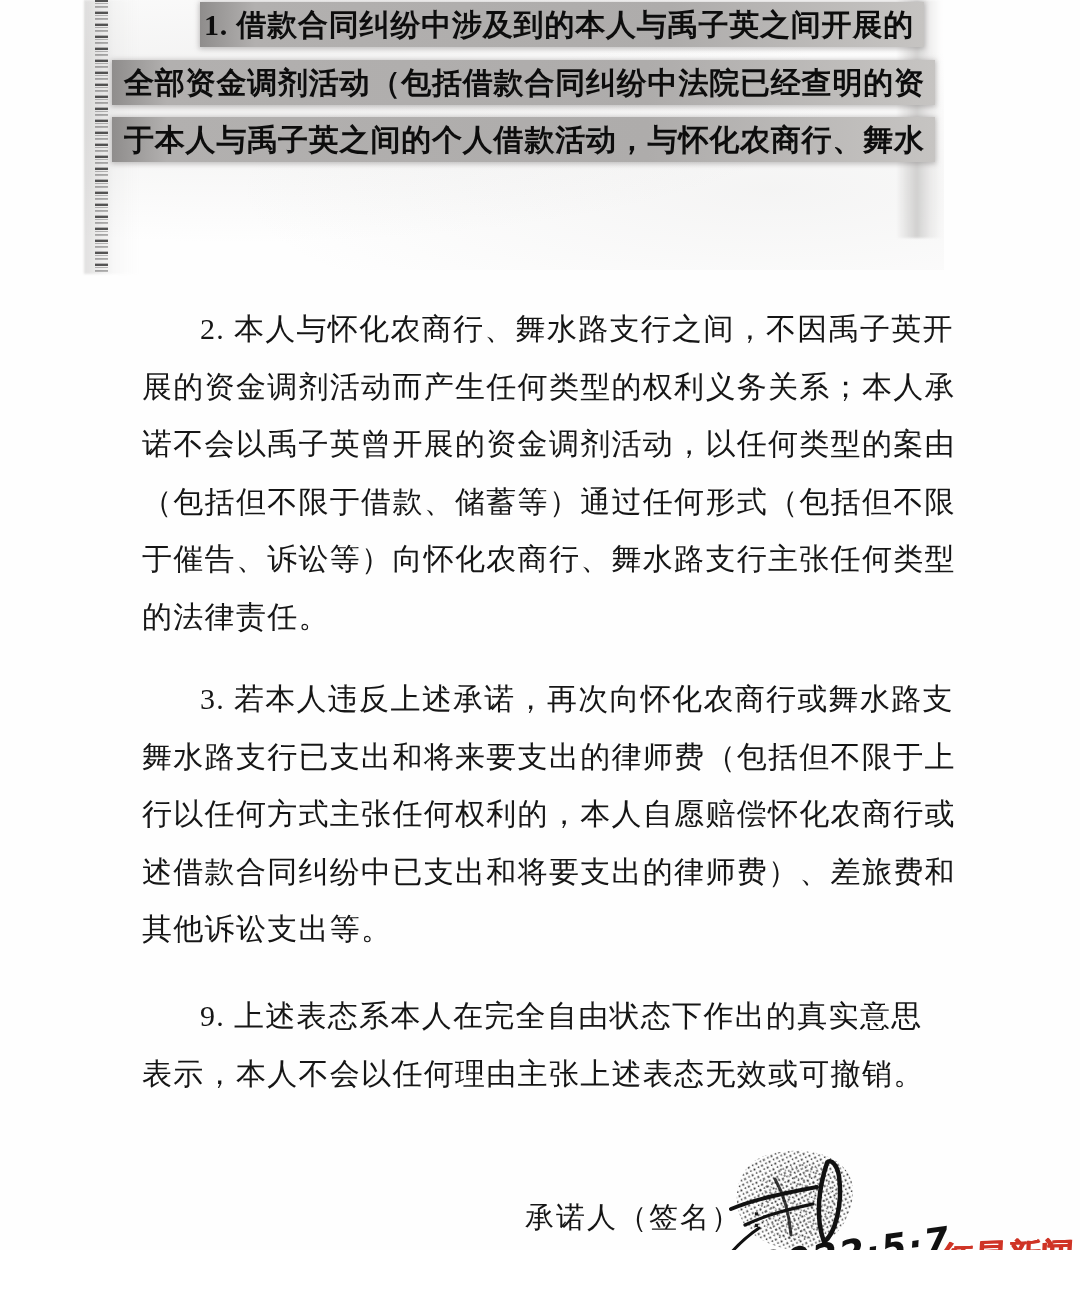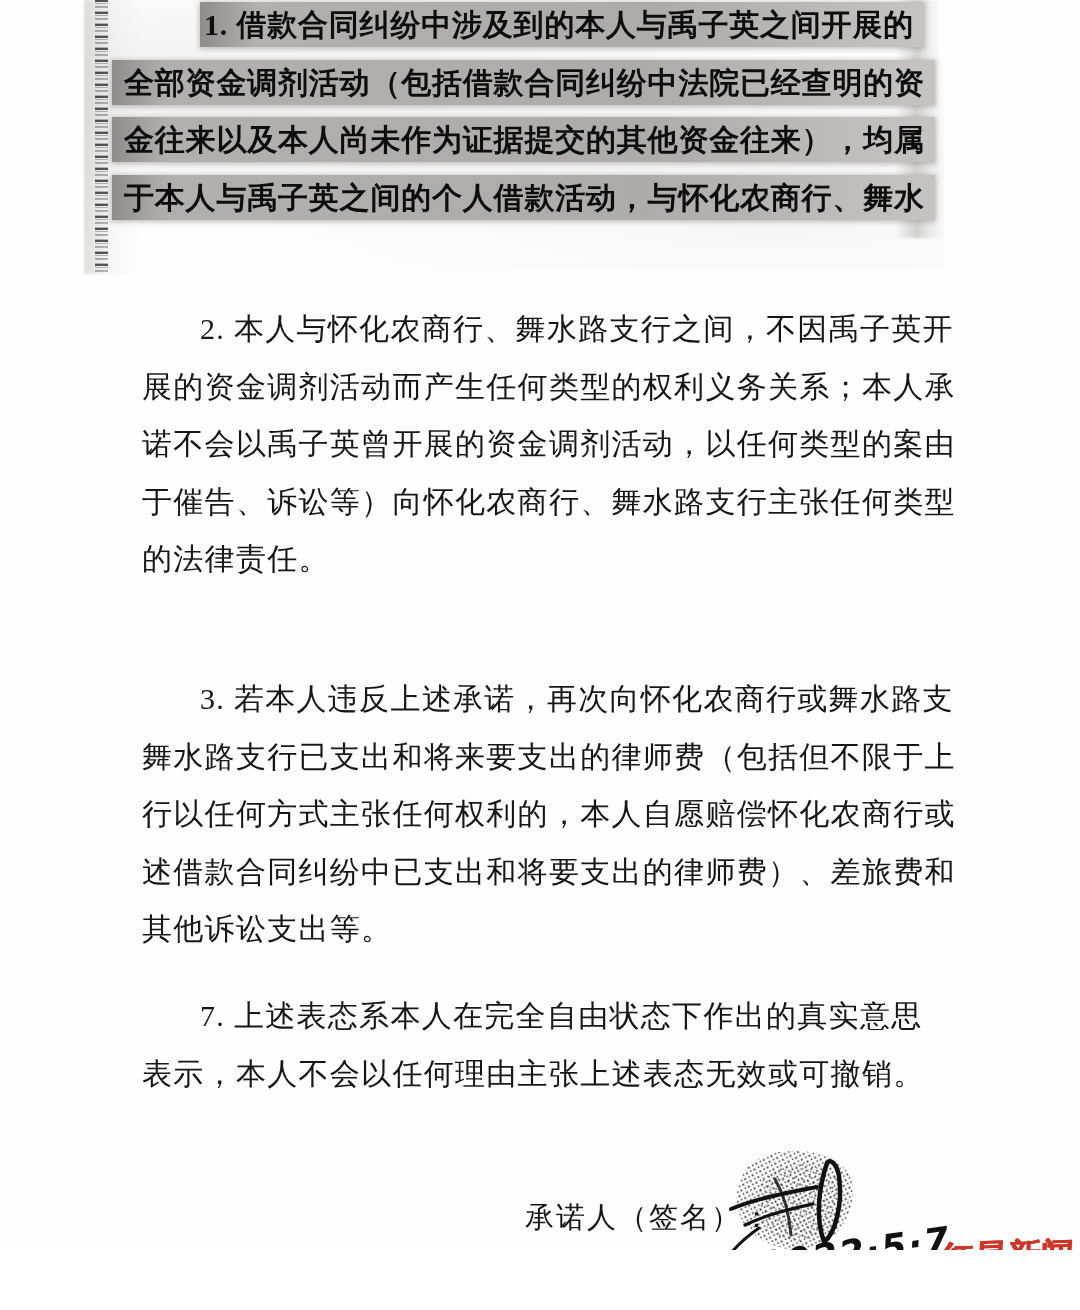--- a/index.html
+++ b/index.html
@@ -79,42 +79,42 @@
 <div class="page">
 
   <div class="top-mottle"></div>
   <div class="edge-left-shade"></div>
   <div class="edge-left-speckle"></div>
   <div class="edge-right-shade"></div>
 
   <div class="para p1">
     <div class="line indent"><span class="hl">1. 借款合同纠纷中涉及到的本人与禹子英之间开展的</span></div>
     <div class="line"><span class="hl hl-full">全部资金调剂活动（包括借款合同纠纷中法院已经查明的资</span></div>
-    <div class="line"><span class="hl hl-full">金往来以及本人尚未作为证据提交的其他资金往来），均属</span></div>
     <div class="line"><span class="hl hl-full">于本人与禹子英之间的个人借款活动，与怀化农商行、舞水</span></div>
   </div>
 
   <div class="para p2">
     <div class="line indent">2. 本人与怀化农商行、舞水路支行之间，不因禹子英开</div>
     <div class="line">展的资金调剂活动而产生任何类型的权利义务关系；本人承</div>
     <div class="line">诺不会以禹子英曾开展的资金调剂活动，以任何类型的案由</div>
+    <div class="line">（包括但不限于借款、储蓄等）通过任何形式（包括但不限</div>
     <div class="line">于催告、诉讼等）向怀化农商行、舞水路支行主张任何类型</div>
     <div class="line">的法律责任。</div>
   </div>
 
   <div class="para p3">
     <div class="line indent">3. 若本人违反上述承诺，再次向怀化农商行或舞水路支</div>
     <div class="line">舞水路支行已支出和将来要支出的律师费（包括但不限于上</div>
     <div class="line">行以任何方式主张任何权利的，本人自愿赔偿怀化农商行或</div>
     <div class="line">述借款合同纠纷中已支出和将要支出的律师费）、差旅费和</div>
     <div class="line">其他诉讼支出等。</div>
   </div>
 
   <div class="para p4">
-    <div class="line indent">7. 上述表态系本人在完全自由状态下作出的真实意思</div>
+    <div class="line indent">9. 上述表态系本人在完全自由状态下作出的真实意思</div>
     <div class="line">表示，本人不会以任何理由主张上述表态无效或可撤销。</div>
   </div>
 
   <div class="sig-label">承诺人（签名）：</div>
 
   <svg class="sig-svg" viewBox="0 0 155 125" aria-hidden="true">
     <defs>
       <pattern id="spk" width="6" height="6" patternUnits="userSpaceOnUse" patternTransform="rotate(18)">
         <circle cx="1.5" cy="1.6" r="1.05" fill="#1c1c1c"></circle>
         <circle cx="4.6" cy="4.2" r="0.85" fill="#2c2c2c"></circle>

